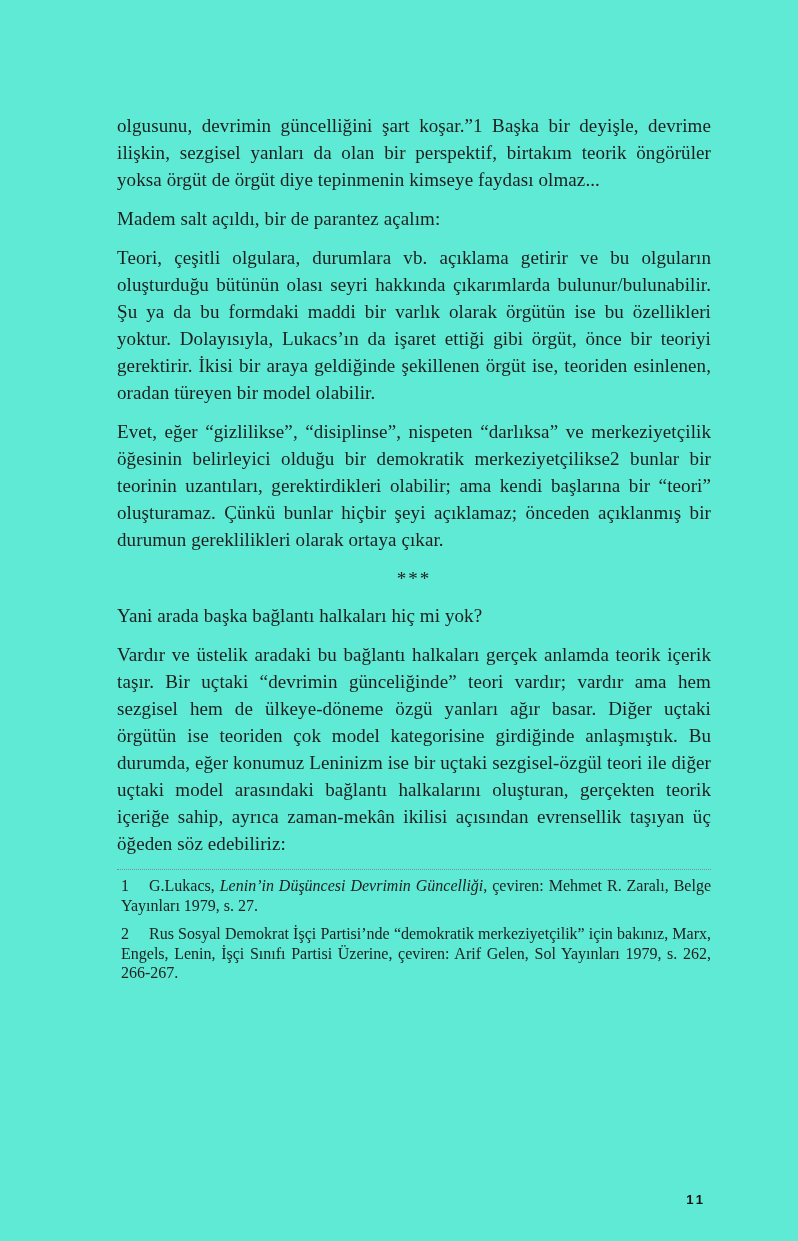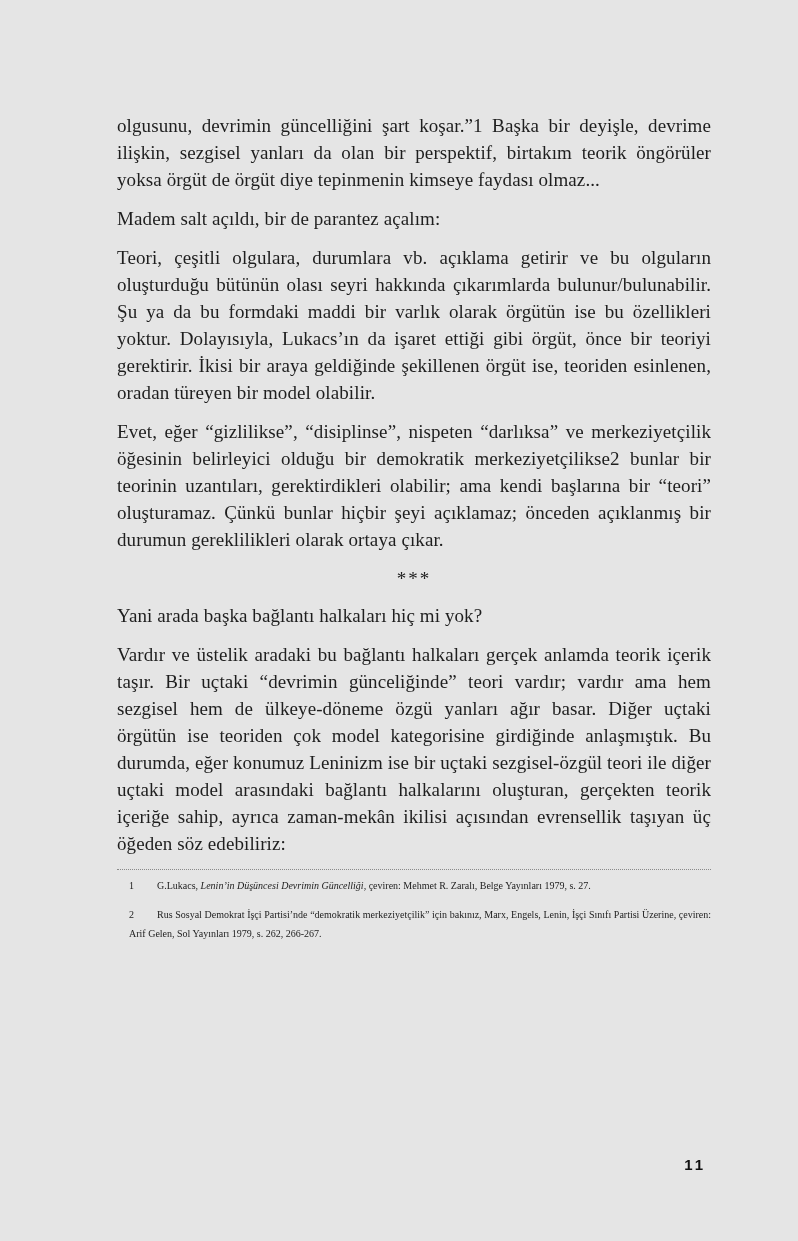--- a/index.html
+++ b/index.html
@@ -4,21 +4,21 @@
 <style>
   html, body {
     margin: 0;
     padding: 0;
     background: #ffffff;
   }
   .page {
     position: relative;
     width: 798px;
     height: 1241px;
-    background: #e5e5e5;
+    background: #5eead4;
     overflow: hidden;
     box-sizing: border-box;
     font-family: "Liberation Serif", "DejaVu Serif", serif;
     color: #1e1e1e;
   }
   .content {
     position: absolute;
     left: 117px;
     top: 112px;
     width: 594px;
@@ -36,40 +36,40 @@
     line-height: 27px;
     text-align: center;
     letter-spacing: 2px;
   }
   .footnotes {
     margin-top: 6px;
     border-top: 1px dotted #8a8a8a;
     padding-top: 6px;
   }
   .footnote {
-    margin: 0 0 9px 12px;
-    font-size: 10px;
+    margin: 0 0 9px 4px;
+    font-size: 16px;
     line-height: 19.5px;
     text-align: justify;
     color: #222222;
   }
   .fn-marker {
     display: inline-block;
     min-width: 28px;
   }
   .fn-title-italic {
     font-style: italic;
   }
   .page-number {
     position: absolute;
-    top: 1156px;
+    top: 1192px;
     right: 92px;
     font-family: "Liberation Sans", sans-serif;
     font-weight: 700;
-    font-size: 15px;
+    font-size: 13px;
     letter-spacing: 3px;
     color: #111111;
   }
 </style>
 </head>
 <body>
 
 <main class="page">
 
   <div class="content">

